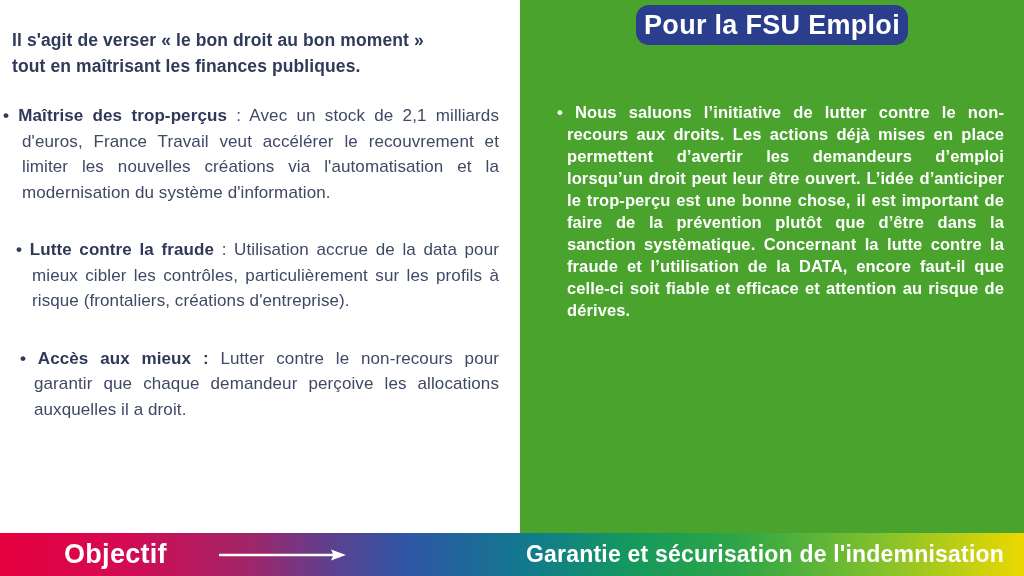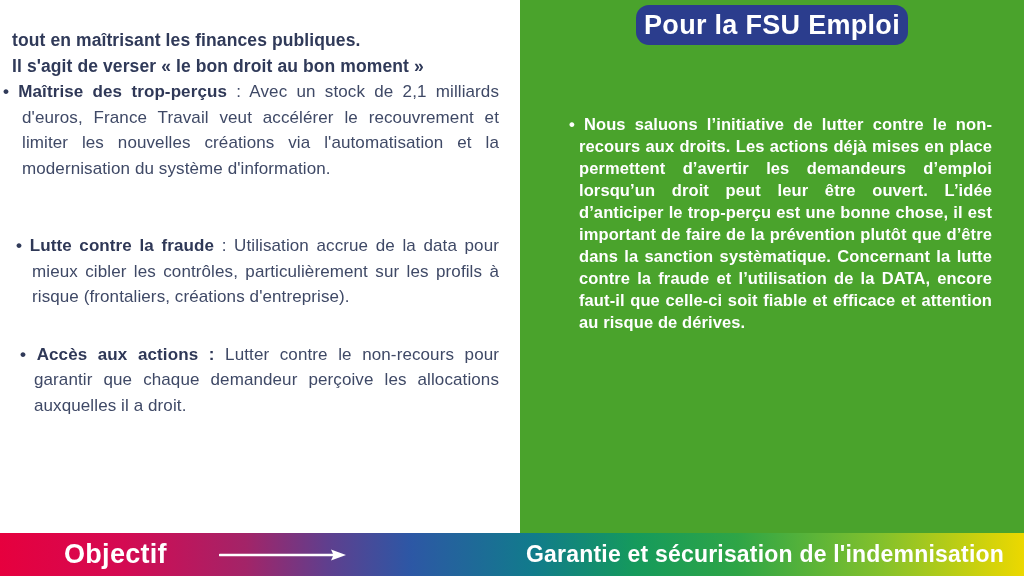--- a/index.html
+++ b/index.html
@@ -23,37 +23,37 @@
   .intro .intro-line{display:block;}
   .left-bullets{
     list-style:none;margin:0;padding:0;width:499px;
   }
   .left-bullets li{
     text-align:justify;font-size:17px;line-height:25.5px;color:#3f4966;
     letter-spacing:.1px;
   }
   .left-bullets li::before{content:"\2022\00A0";color:#303a59;font-weight:bold;}
   .left-bullets li strong{color:#2f3857;font-weight:bold;}
-  .left-bullets li.b1{padding-left:22px;text-indent:-19px;}
-  .left-bullets li.b2{margin-top:52px;padding-left:32px;text-indent:-16px;}
+  .left-bullets li.b1{margin-top:24px;padding-left:22px;text-indent:-19px;}
+  .left-bullets li.b2{margin-top:32px;padding-left:32px;text-indent:-16px;}
   .left-bullets li.b3{margin-top:32px;padding-left:34px;text-indent:-14px;}
 
   
   .green-panel{
     position:absolute;left:520px;top:0;width:504px;height:533px;background:#4aa32c;
   }
   .badge{
     margin:5px auto 0;width:272px;height:40px;border-radius:13px;
     background:#2b3d8d;display:flex;align-items:center;justify-content:center;
   }
   .badge span{
     color:#ffffff;font-weight:bold;font-size:27px;letter-spacing:.3px;
   }
   .green-list{
-    list-style:none;margin:16px;padding:0;
+    list-style:none;margin:4px;padding:0;
     position:absolute;top:97px;left:33px;right:16px;
   }
   .green-list li{
     color:#ffffff;font-weight:bold;font-size:16.5px;line-height:22px;
     text-align:justify;padding-left:10px;text-indent:-10px;letter-spacing:.1px;
   }
   .green-list li::before{content:"\2022\00A0";}
 
   
   .footer-bar{
@@ -73,27 +73,27 @@
     font-size:23px;letter-spacing:.2px;
   }
 </style>
 </head>
 <body>
 
 <div class="slide">
 
   <section class="left-panel">
     <p class="intro">
+      <span class="intro-line">Il s'agit de verser « le bon droit au bon moment »</span>
       <span class="intro-line">tout en maîtrisant les finances publiques.</span>
-      <span class="intro-line">Il s'agit de verser « le bon droit au bon moment »</span>
     </p>
     <ul class="left-bullets">
       <li class="b1"><strong>Maîtrise des trop-perçus</strong><span> : Avec un stock de 2,1 milliards d'euros, France Travail veut accélérer le recouvrement et limiter les nouvelles créations via l'automatisation et la modernisation du système d'information.</span></li>
       <li class="b2"><strong>Lutte contre la fraude</strong><span> : Utilisation accrue de la data pour mieux cibler les contrôles, particulièrement sur les profils à risque (frontaliers, créations d'entreprise).</span></li>
-      <li class="b3"><strong>Accès aux actions :</strong><span> Lutter contre le non-recours pour garantir que chaque demandeur perçoive les allocations auxquelles il a droit.</span></li>
+      <li class="b3"><strong>Accès aux mieux :</strong><span> Lutter contre le non-recours pour garantir que chaque demandeur perçoive les allocations auxquelles il a droit.</span></li>
     </ul>
   </section>
 
   <section class="green-panel">
     <div class="badge">
       <span>Pour la FSU Emploi</span>
     </div>
     <ul class="green-list">
       <li>Nous saluons l’initiative de lutter contre le non-recours aux droits. Les actions déjà mises en place permettent d’avertir les demandeurs d’emploi lorsqu’un droit peut leur être ouvert. L’idée d’anticiper le trop-perçu est une bonne chose, il est important de faire de la prévention plutôt que d’être dans la sanction systèmatique. Concernant la lutte contre la fraude et l’utilisation de la DATA, encore faut-il que celle-ci soit fiable et efficace et attention au risque de dérives.</li>
     </ul>

